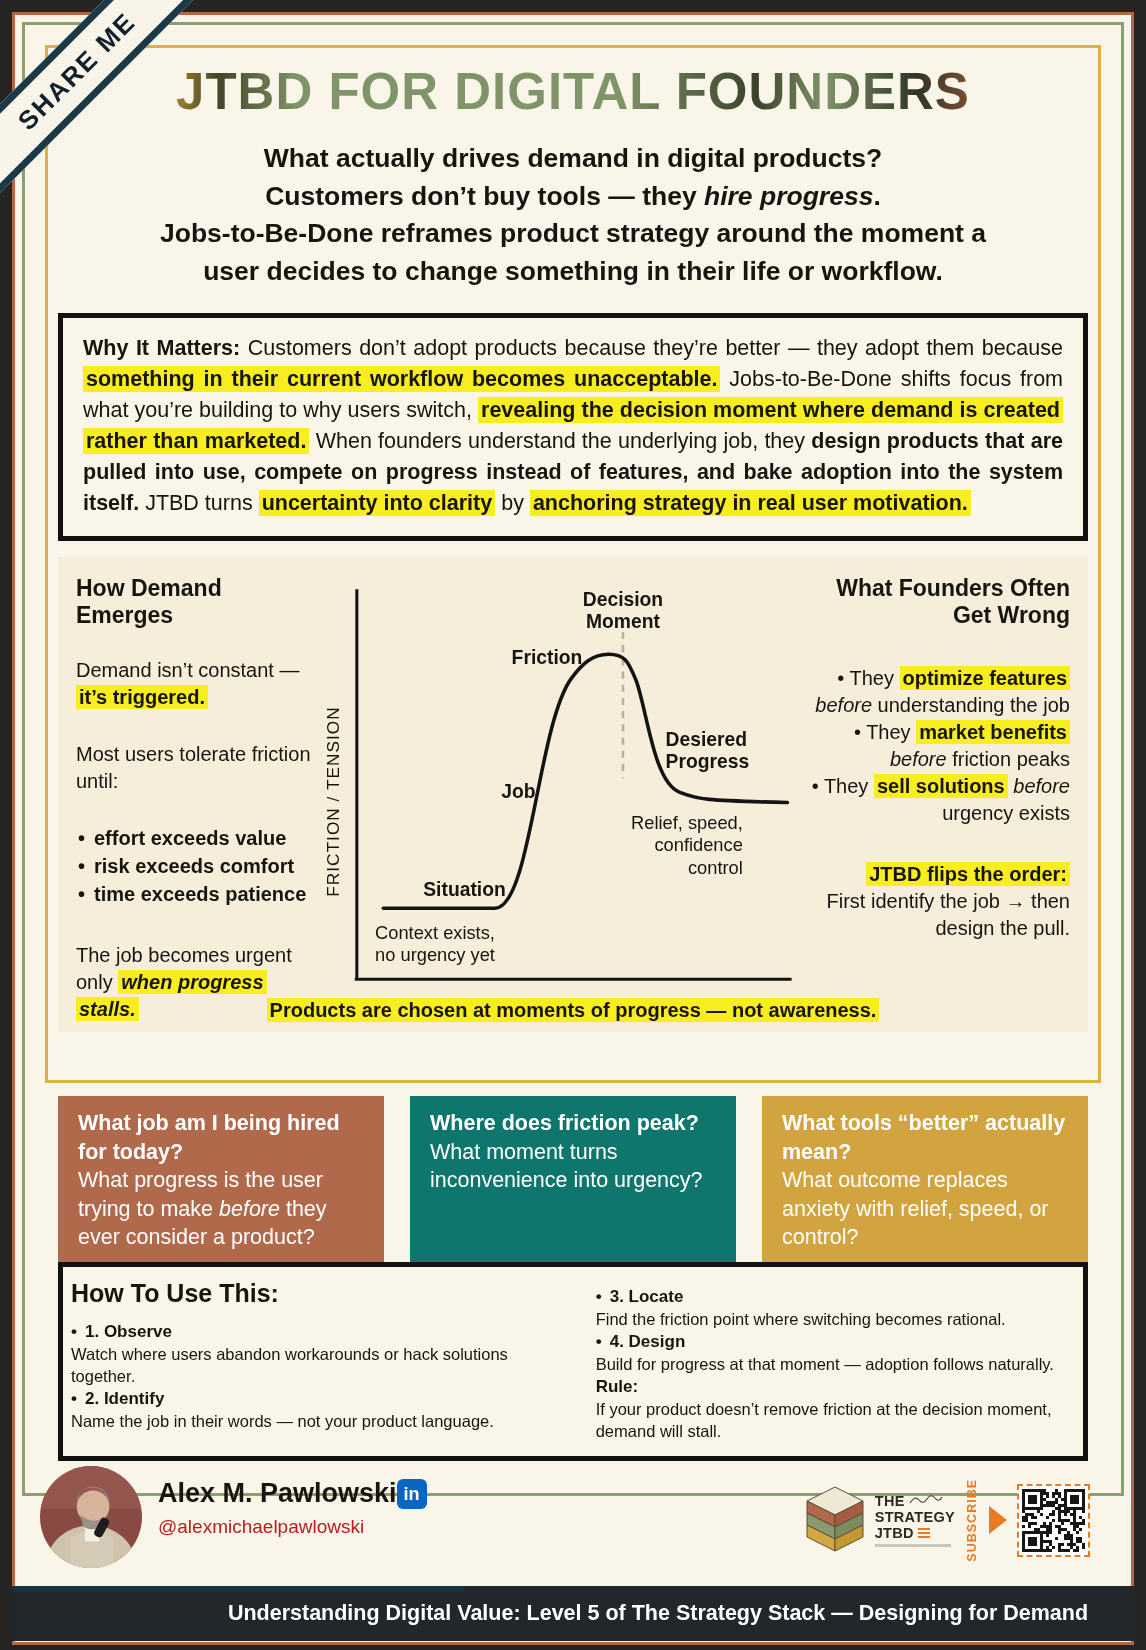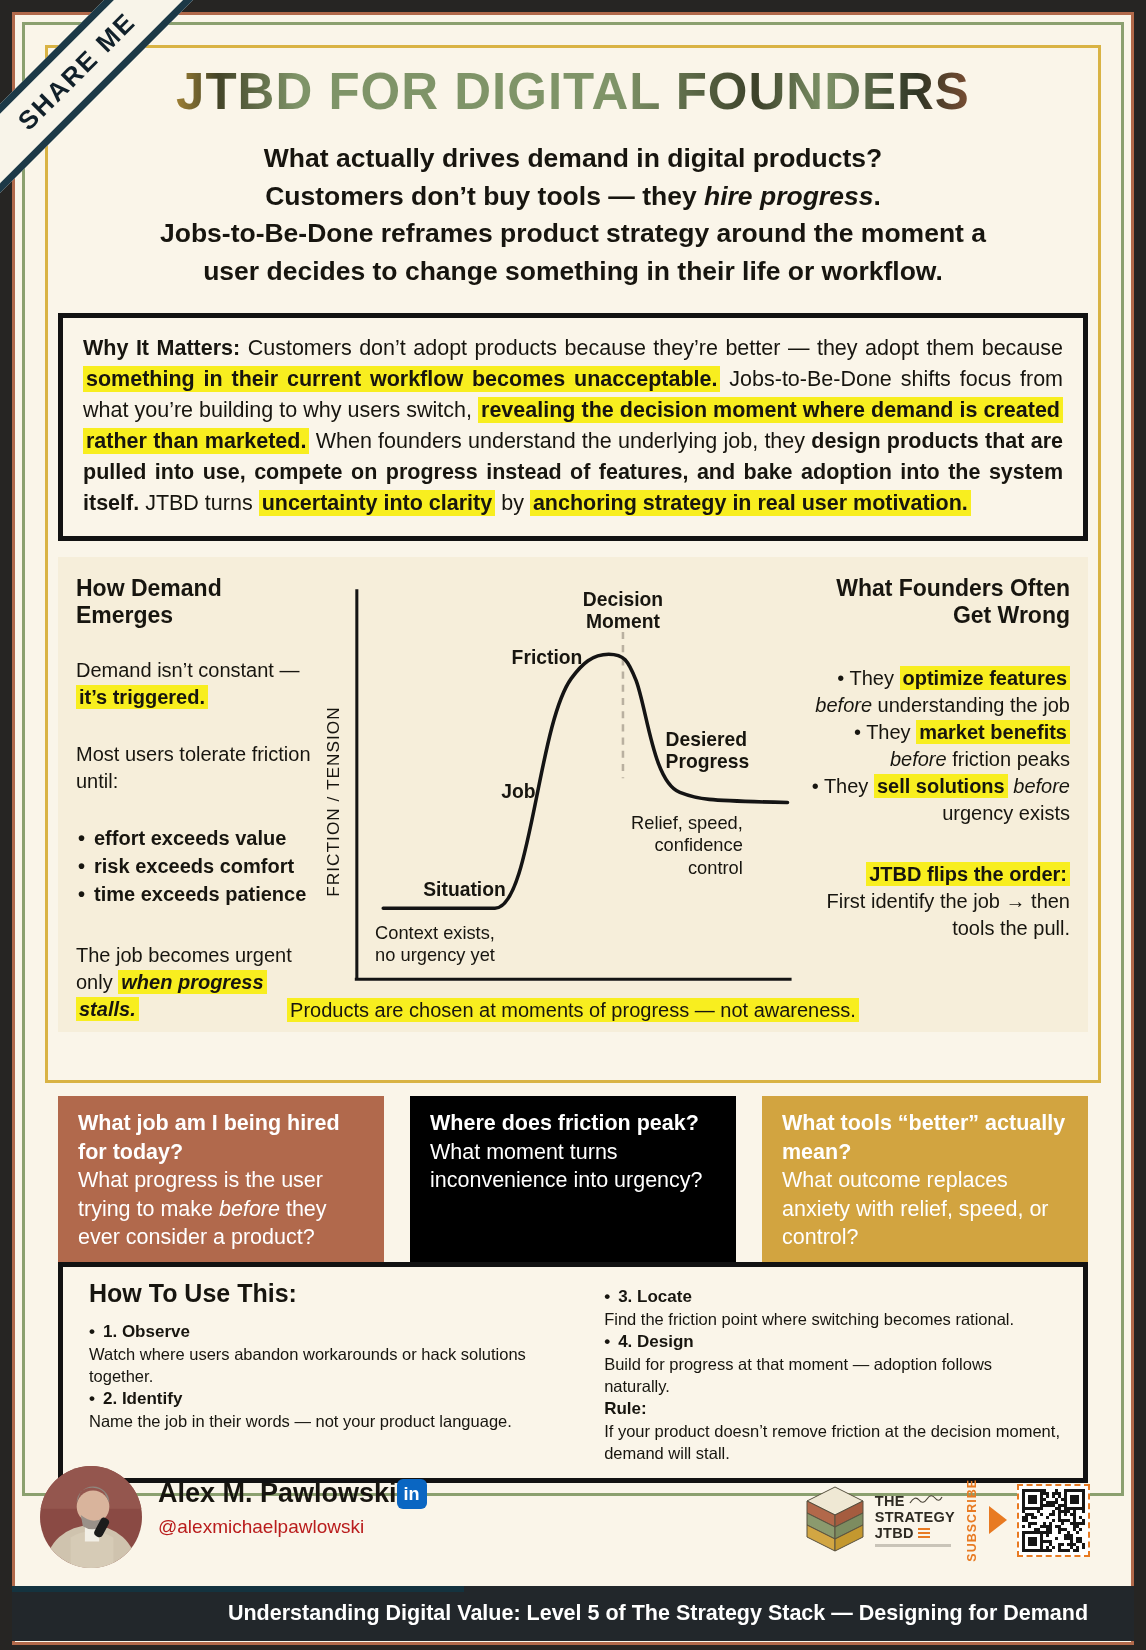--- a/index.html
+++ b/index.html
@@ -37,29 +37,29 @@
   .mid-left h3{margin-bottom:28px}
   .mid-left p{margin:0 0 30px}
   .mid-left ul{list-style:none;margin:0 0 34px;padding:0;font-weight:800}
   .mid-left li{position:relative;padding-left:18px;margin:1px 0}
   .mid-left li::before{content:"•";position:absolute;left:2px}
   .mid-center{width:478px}
   .mid-right{flex:1;text-align:right;font-size:20px;line-height:27px}
   .mid-right h3{margin-bottom:36px}
   .mid-right .wb{margin:0}
   .flip-title{display:inline-block;margin-top:34px}
-  .strip{position:absolute;left:0;right:0;bottom:10px;text-align:center;font-size:20px;font-weight:400}
+  .strip{position:absolute;left:0;right:0;bottom:10px;text-align:center;font-size:20px;font-weight:700}
   svg text{font-family:"Liberation Sans",sans-serif;fill:#17150f}
   
   .cards{position:absolute;top:1096px;left:58px;width:1030px;display:flex;gap:26px;z-index:5}
   .card{flex:1;color:#fff;padding:13px 20px 15px;box-sizing:border-box;font-size:21.5px;line-height:28.5px}
   .card-title{font-weight:800}
   
   .howto{position:absolute;top:1262px;left:58px;width:1030px;box-sizing:border-box;border:5px solid #121212;
-    background:var(--page_cream,#faf5e9);padding:10px 22px 14px 26px;display:flex;z-index:5}
+    background:var(--page_cream,#faf5e9);padding:10px 22px 14px 8px;display:flex;z-index:5}
   .ht-left{width:53%;padding-right:24px;box-sizing:border-box}
   .ht-right{width:47%;padding-top:8px;box-sizing:border-box}
   .ht-title{font-size:25px;font-weight:800;margin:2px 0 12px}
   .step-label{font-weight:800;font-size:17px;line-height:23px;padding-left:14px;position:relative}
   .step-label::before{content:"•";position:absolute;left:0}
   .step-desc{font-size:16.5px;line-height:22px}
   .rule-label{font-weight:800;font-size:17px;line-height:23px}
   
   .avatar{position:absolute;left:40px;top:1466px;width:102px;height:102px;border-radius:50%;overflow:hidden;z-index:35}
   .idblock{position:absolute;left:158px;top:1478px;z-index:6}
@@ -145,34 +145,34 @@
 
     <div class="mid-right">
       <h3>
         <span>What Founders Often</span><br>
         <span>Get Wrong</span>
       </h3>
       <p class="wb"><span class="">• They </span><span class="b hl ">optimize features</span><span class=""> </span><span class="i ">before</span><span class=""> understanding the job</span></p>
       <p class="wb"><span class="">• They </span><span class="b hl ">market benefits</span><span class=""> </span><span class="i ">before</span><span class=""> friction peaks</span></p>
       <p class="wb"><span class="">• They </span><span class="b hl ">sell solutions</span><span class=""> </span><span class="i ">before</span><span class=""> urgency exists</span></p>
       <span class="flip-title"><span class="b hl ">JTBD flips the order:</span></span>
-      <div>First identify the job → then tools the pull.</div>
+      <div>First identify the job → then design the pull.</div>
     </div>
 
     <div class="strip">
       <span class="hl">Products are chosen at moments of progress — not awareness.</span>
     </div>
   </div>
 
   <div class="cards">
     <div class="card" style="background: rgb(177, 105, 76);">
       <div class="card-title">What job am I being hired for today?</div>
       <div><span class="">What progress is the user trying to make </span><span class="i ">before</span><span class=""> they ever consider a product?</span></div>
     </div>
-    <div class="card" style="background: #000000;">
+    <div class="card" style="background: #0f766e;">
       <div class="card-title">Where does friction peak?</div>
       <div><span class="">What moment turns inconvenience into urgency?</span></div>
     </div>
     <div class="card" style="background: rgb(210, 164, 64);">
       <div class="card-title">What tools “better” actually mean?</div>
       <div><span class="">What outcome replaces anxiety with relief, speed, or control?</span></div>
     </div>
   </div>
 
   <div class="howto">

